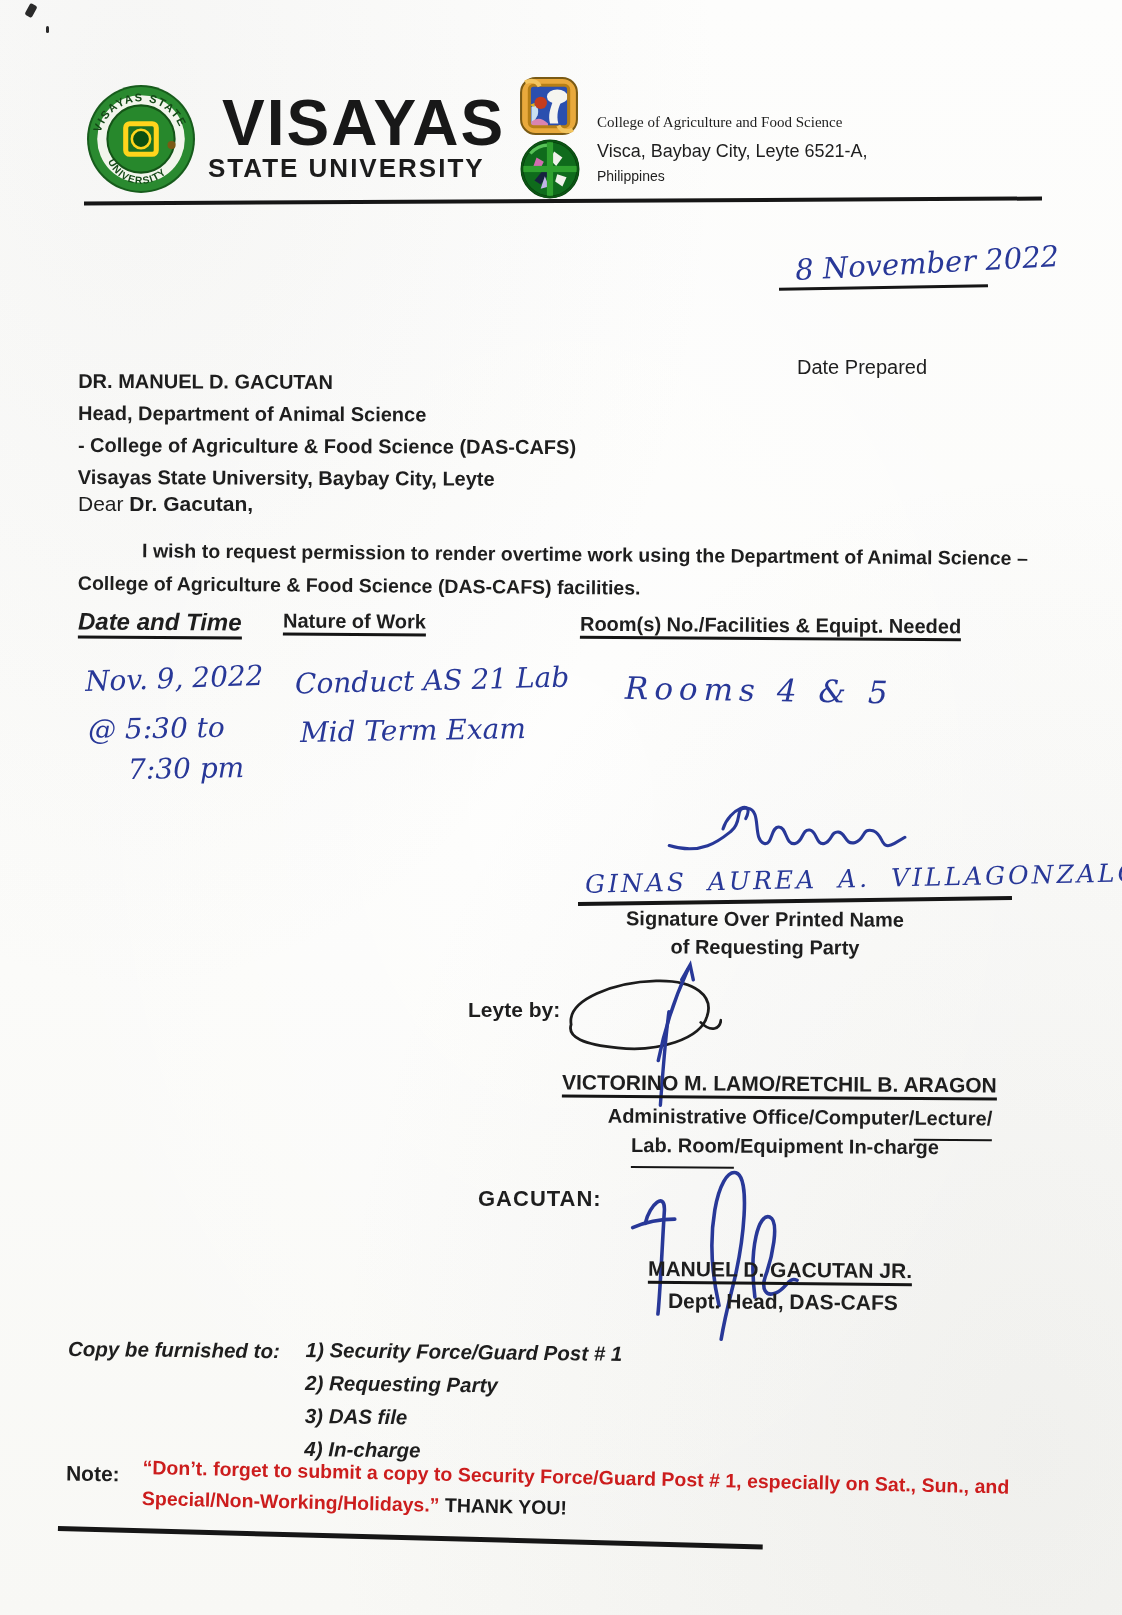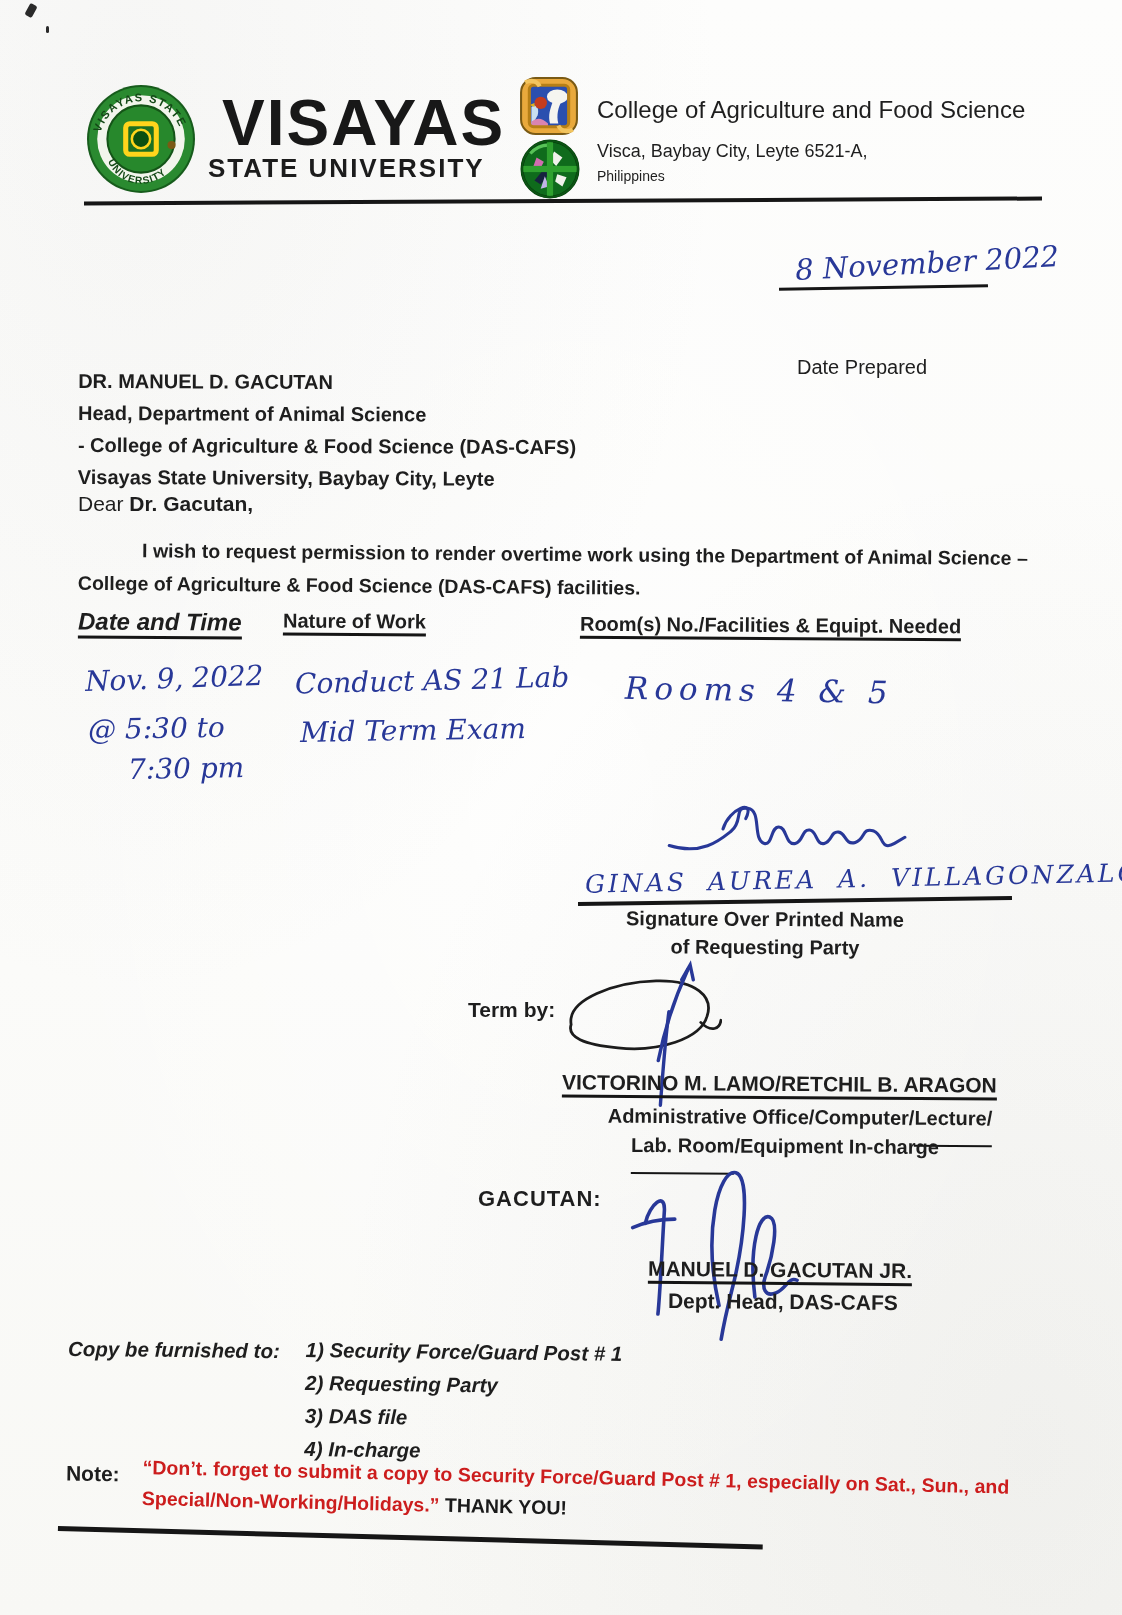--- a/index.html
+++ b/index.html
@@ -19,21 +19,21 @@
   .abs{position:absolute;}
   .b{font-weight:700;}
   .typed{font-family:"Liberation Sans", sans-serif; color:#1e1e1e;}
   .hw{
     font-family:"DejaVu Serif", serif;
     font-style:italic;
     color:#283898;
     white-space:nowrap;
   }
   .u3{border-bottom:3px solid #151515; padding-bottom:1px;}
-  .u2{border-bottom:2px solid #151515; padding-bottom:16px;}
+  .u2{border-bottom:2px solid #151515; padding-bottom:10px;}
   .rule{background:#161616;}
   .center{text-align:center;}
   .nowrap{white-space:nowrap;}
   .speck{background:#2a2a2a;border-radius:2px;}
 </style>
 </head>
 <body>
 
 <div class="page">
 
@@ -89,21 +89,21 @@
       <path d="M33,12 l8,6 l-6,8 l-6,-6 z" fill="#f2f2ec"></path>
       <path d="M36,34 l9,3 l-4,9 l-7,-5 z" fill="#f2f2ec"></path>
       <path d="M16,18 l7,4 l-4,8 l-6,-4 z" fill="#d26db0"></path>
       <path d="M24,36 l4,10 l-8,2 z" fill="#c2b4e8"></path>
       <rect x="26" y="3" width="6" height="52" fill="#2fa12f"></rect>
       <rect x="3" y="26" width="52" height="6" fill="#2fa12f"></rect>
       <circle cx="29" cy="29" r="27" fill="none" stroke="#0c5414" stroke-width="2"></circle>
     </svg>
   </div>
 
-  <div class="abs typed nowrap" style="left:597px;top:96px;font-size:24px;">College of Agriculture and Food Science</div>
+  <div class="abs typed nowrap" style="left:597px;top:114px;font-size:15px;font-family:Liberation Serif, serif;">College of Agriculture and Food Science</div>
   <div class="abs typed nowrap" style="left:597px;top:141px;font-size:18px;">Visca, Baybay City, Leyte 6521-A,</div>
   <div class="abs typed nowrap" style="left:597px;top:168px;font-size:14px;">Philippines</div>
 
   <div class="abs rule" style="left:84px;top:199px;width:958px;height:4px;transform:rotate(-0.3deg);"></div>
 
   <div class="abs hw" style="left:795px;top:246px;font-size:29px;transform:rotate(-3deg);">8 November 2022</div>
   <div class="abs rule" style="left:779px;top:286px;width:209px;height:3px;transform:rotate(-1deg);"></div>
   <div class="abs typed nowrap" style="left:797px;top:308px;font-size:20px;margin-top:48px;">Date Prepared</div>
 
   <div class="abs" style="left:78px;top:366px;transform:rotate(0.25deg);">
@@ -132,21 +132,21 @@
     <svg width="250" height="62" viewBox="0 0 240 60" fill="none" stroke="#283898" stroke-width="3" stroke-linecap="round">
       <path d="M60,30 C66,10 92,0 82,20"></path>
       <path d="M8,46 C40,56 58,40 68,32 C80,22 70,8 84,10 C98,12 88,40 100,44 C108,46 106,28 114,28 C122,28 120,46 130,44 C138,42 136,30 144,31 C151,32 150,46 158,44 C166,42 164,32 172,33 C179,34 178,46 188,43 C198,40 194,28 206,32 C216,36 212,52 226,44 L236,38"></path>
     </svg>
   </div>
   <div class="abs hw nowrap" style="left:585px;top:864px;font-size:25px;letter-spacing:3px;word-spacing:10px;transform:rotate(-1.2deg);">GINAS AUREA A. VILLAGONZALO</div>
   <div class="abs rule" style="left:578px;top:899px;width:434px;height:4px;transform:rotate(-0.8deg);"></div>
   <div class="abs typed b center" style="left:555px;top:908px;width:420px;font-size:20px;transform:rotate(0.3deg);">Signature Over Printed Name</div>
   <div class="abs typed b center" style="left:555px;top:936px;width:420px;font-size:20px;transform:rotate(0.3deg);">of Requesting Party</div>
 
-  <div class="abs typed b nowrap" style="left:468px;top:998px;font-size:21px;">Term by:</div>
+  <div class="abs typed b nowrap" style="left:468px;top:998px;font-size:21px;">Leyte by:</div>
   <div class="abs" style="left:552px;top:958px;">
     <svg width="170" height="150" viewBox="0 0 160 140" fill="none" stroke-linecap="round">
       <g stroke="#1c1c1c" stroke-width="2.6">
         <path d="M18,62 C14,38 60,22 98,21 C136,20 152,36 146,54 C140,76 100,88 62,84 C30,81 14,74 18,62"></path>
         <path d="M140,60 C150,70 158,66 159,58"></path>
       </g>
       <g stroke="#283898" stroke-width="3.2">
         <path d="M100,96 C106,66 116,36 128,10"></path>
         <path d="M122,20 L130,6 L133,20"></path>
         <path d="M110,50 C106,82 104,110 102,138"></path>

